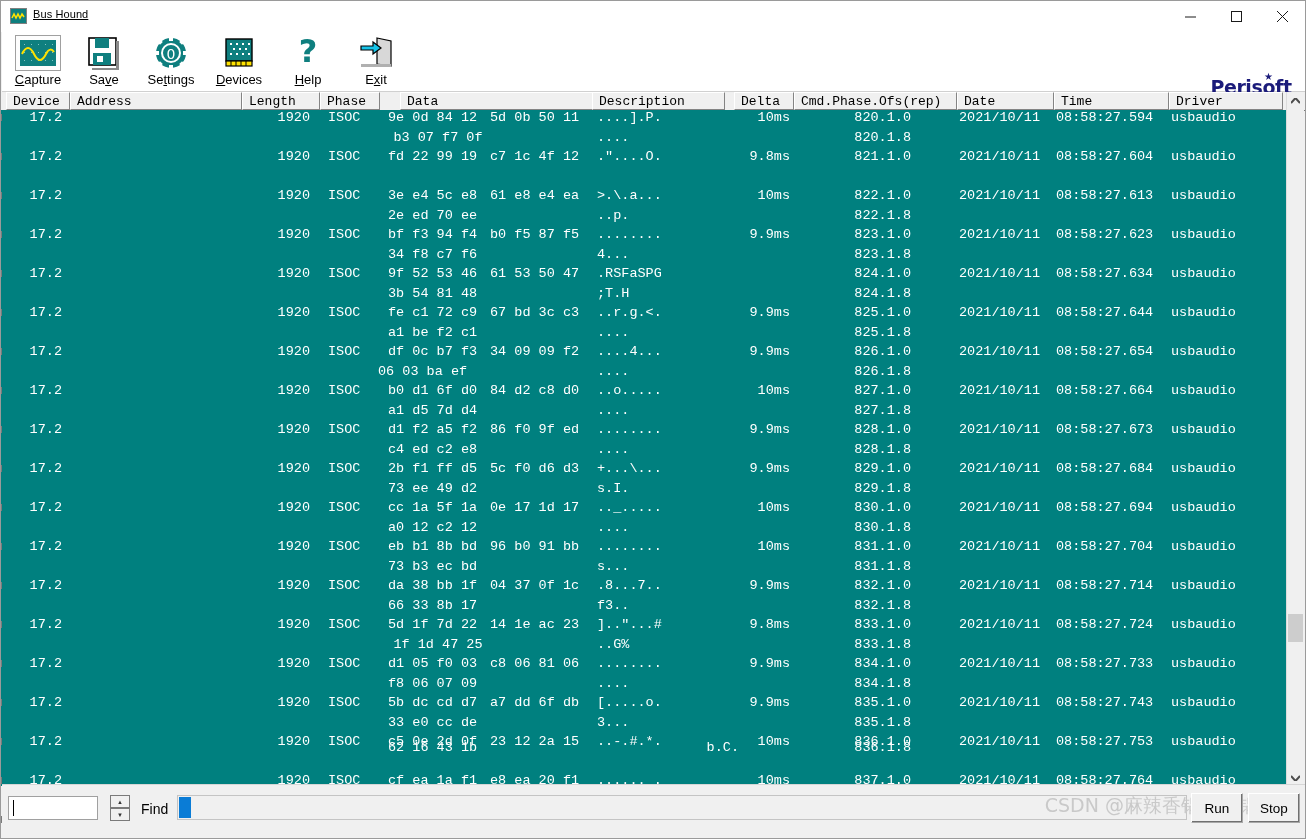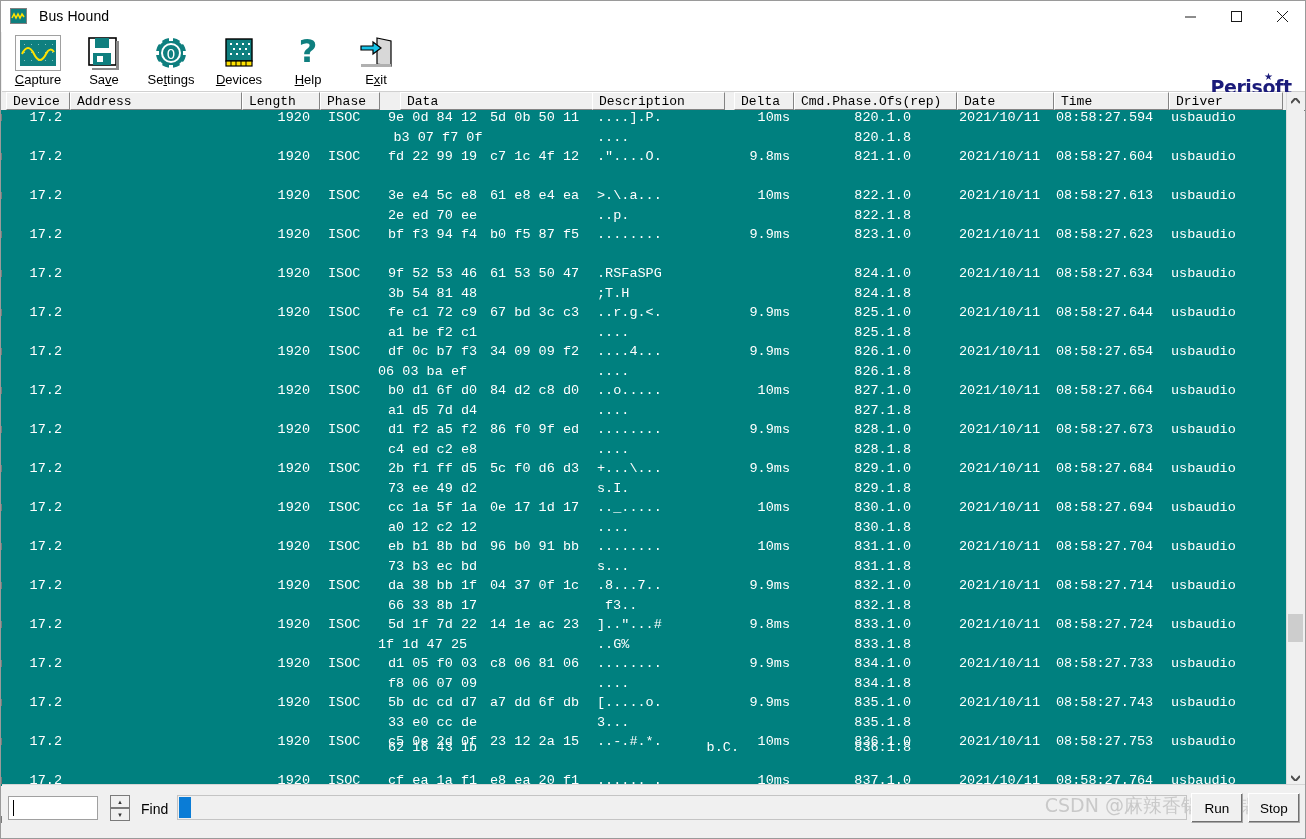--- a/index.html
+++ b/index.html
@@ -8,21 +8,21 @@
     background:#ffffff;
     font-family:"Liberation Sans",sans-serif;
     -webkit-font-smoothing:none;
   }
   #app{position:relative;width:1306px;height:839px;box-sizing:border-box;border:1px solid #9a9a9a;background:#f0f0f0;}
 
   
   .titlebar{position:absolute;left:0;top:0;width:1304px;height:31px;background:#ffffff;}
   .title-icon{position:absolute;left:9px;top:7px;width:17px;height:16px;background:#e8e8d8;border:1px solid #808080;box-sizing:border-box;overflow:hidden;}
   .title-icon svg{display:block;}
-  .title-text{position:absolute;left:38px;top:7px;font-size:14px;color:#000;letter-spacing:.1px;}
+  .title-text{position:absolute;left:32px;top:7px;font-size:11px;color:#000;letter-spacing:.1px;text-decoration:underline;}
   .winbtn{position:absolute;top:0;width:46px;height:30px;display:flex;align-items:center;justify-content:center;}
   .winbtn svg{display:block;}
   #btn-min{right:92px;}
   #btn-max{right:46px;}
   #btn-close{right:0px;}
 
   
   .toolbar{position:absolute;left:1px;top:31px;width:1303px;height:59px;background:#ffffff;border-bottom:1px solid #d0d0d0;}
   .tool{position:absolute;top:2px;width:60px;height:56px;text-align:center;cursor:default;}
   .tool .glyph{height:38px;display:flex;align-items:center;justify-content:center;}
@@ -273,40 +273,41 @@
       <i style="top: 667px;"></i>
       <i style="top: 706px;"></i>
     </div>
   <div class="grid" id="grid">
       <div class="row" style="top: 0px;"><span class="cell" style="left: 4px; width: 56px; text-align: right;">17.2</span><span class="cell" style="left: 72px; width: 172px; text-align: left;"></span><span class="cell" style="left: 240px; width: 68px; text-align: right;">1920</span><span class="cell" style="left: 326px; width: 60px; text-align: left;">ISOC</span><span class="cell" style="left: 386px; width: 100px; text-align: left;">9e 0d 84 12</span><span class="cell" style="left: 488px; width: 100px; text-align: left;">5d 0b 50 11</span><span class="cell" style="left: 595px; width: 142px; text-align: left;">....].P.</span><span class="cell" style="left: 728px; width: 60px; text-align: right;">10ms</span><span class="cell" style="left: 792px; width: 117px; text-align: right;">820.1.0</span><span class="cell" style="left: 957px; width: 97px; text-align: left;">2021/10/11</span><span class="cell" style="left: 1054px; width: 115px; text-align: left;">08:58:27.594</span><span class="cell" style="left: 1169px; width: 114px; text-align: left;">usbaudio</span></div>
       <div class="row" style="top: 19.5px;"><span class="cell" style="left: 386px; width: 100px; text-align: center;">b3 07 f7 0f</span><span class="cell" style="left: 595px; width: 142px; text-align: left;">....</span><span class="cell" style="left: 792px; width: 117px; text-align: right;">820.1.8</span></div>
       <div class="row" style="top: 39px;"><span class="cell" style="left: 4px; width: 56px; text-align: right;">17.2</span><span class="cell" style="left: 72px; width: 172px; text-align: left;"></span><span class="cell" style="left: 240px; width: 68px; text-align: right;">1920</span><span class="cell" style="left: 326px; width: 60px; text-align: left;">ISOC</span><span class="cell" style="left: 386px; width: 100px; text-align: left;">fd 22 99 19</span><span class="cell" style="left: 488px; width: 100px; text-align: left;">c7 1c 4f 12</span><span class="cell" style="left: 595px; width: 142px; text-align: left;">."....O.</span><span class="cell" style="left: 728px; width: 60px; text-align: right;">9.8ms</span><span class="cell" style="left: 792px; width: 117px; text-align: right;">821.1.0</span><span class="cell" style="left: 957px; width: 97px; text-align: left;">2021/10/11</span><span class="cell" style="left: 1054px; width: 115px; text-align: left;">08:58:27.604</span><span class="cell" style="left: 1169px; width: 114px; text-align: left;">usbaudio</span></div>
       <div class="row" style="top: 78px;"><span class="cell" style="left: 4px; width: 56px; text-align: right;">17.2</span><span class="cell" style="left: 72px; width: 172px; text-align: left;"></span><span class="cell" style="left: 240px; width: 68px; text-align: right;">1920</span><span class="cell" style="left: 326px; width: 60px; text-align: left;">ISOC</span><span class="cell" style="left: 386px; width: 100px; text-align: left;">3e e4 5c e8</span><span class="cell" style="left: 488px; width: 100px; text-align: left;">61 e8 e4 ea</span><span class="cell" style="left: 595px; width: 142px; text-align: left;">&gt;.\.a...</span><span class="cell" style="left: 728px; width: 60px; text-align: right;">10ms</span><span class="cell" style="left: 792px; width: 117px; text-align: right;">822.1.0</span><span class="cell" style="left: 957px; width: 97px; text-align: left;">2021/10/11</span><span class="cell" style="left: 1054px; width: 115px; text-align: left;">08:58:27.613</span><span class="cell" style="left: 1169px; width: 114px; text-align: left;">usbaudio</span></div>
       <div class="row" style="top: 97.5px;"><span class="cell" style="left: 386px; width: 100px; text-align: left;">2e ed 70 ee</span><span class="cell" style="left: 595px; width: 142px; text-align: left;">..p.</span><span class="cell" style="left: 792px; width: 117px; text-align: right;">822.1.8</span></div>
       <div class="row" style="top: 117px;"><span class="cell" style="left: 4px; width: 56px; text-align: right;">17.2</span><span class="cell" style="left: 72px; width: 172px; text-align: left;"></span><span class="cell" style="left: 240px; width: 68px; text-align: right;">1920</span><span class="cell" style="left: 326px; width: 60px; text-align: left;">ISOC</span><span class="cell" style="left: 386px; width: 100px; text-align: left;">bf f3 94 f4</span><span class="cell" style="left: 488px; width: 100px; text-align: left;">b0 f5 87 f5</span><span class="cell" style="left: 595px; width: 142px; text-align: left;">........</span><span class="cell" style="left: 728px; width: 60px; text-align: right;">9.9ms</span><span class="cell" style="left: 792px; width: 117px; text-align: right;">823.1.0</span><span class="cell" style="left: 957px; width: 97px; text-align: left;">2021/10/11</span><span class="cell" style="left: 1054px; width: 115px; text-align: left;">08:58:27.623</span><span class="cell" style="left: 1169px; width: 114px; text-align: left;">usbaudio</span></div>
+      <div class="row" style="top: 136.5px;"><span class="cell" style="left: 386px; width: 100px; text-align: left;">34 f8 c7 f6</span><span class="cell" style="left: 595px; width: 142px; text-align: left;">4...</span><span class="cell" style="left: 792px; width: 117px; text-align: right;">823.1.8</span></div>
       <div class="row" style="top: 156px;"><span class="cell" style="left: 4px; width: 56px; text-align: right;">17.2</span><span class="cell" style="left: 72px; width: 172px; text-align: left;"></span><span class="cell" style="left: 240px; width: 68px; text-align: right;">1920</span><span class="cell" style="left: 326px; width: 60px; text-align: left;">ISOC</span><span class="cell" style="left: 386px; width: 100px; text-align: left;">9f 52 53 46</span><span class="cell" style="left: 488px; width: 100px; text-align: left;">61 53 50 47</span><span class="cell" style="left: 595px; width: 142px; text-align: left;">.RSFaSPG</span><span class="cell" style="left: 728px; width: 60px; text-align: right;"></span><span class="cell" style="left: 792px; width: 117px; text-align: right;">824.1.0</span><span class="cell" style="left: 957px; width: 97px; text-align: left;">2021/10/11</span><span class="cell" style="left: 1054px; width: 115px; text-align: left;">08:58:27.634</span><span class="cell" style="left: 1169px; width: 114px; text-align: left;">usbaudio</span></div>
       <div class="row" style="top: 175.5px;"><span class="cell" style="left: 386px; width: 100px; text-align: left;">3b 54 81 48</span><span class="cell" style="left: 595px; width: 142px; text-align: left;">;T.H</span><span class="cell" style="left: 792px; width: 117px; text-align: right;">824.1.8</span></div>
       <div class="row" style="top: 195px;"><span class="cell" style="left: 4px; width: 56px; text-align: right;">17.2</span><span class="cell" style="left: 72px; width: 172px; text-align: left;"></span><span class="cell" style="left: 240px; width: 68px; text-align: right;">1920</span><span class="cell" style="left: 326px; width: 60px; text-align: left;">ISOC</span><span class="cell" style="left: 386px; width: 100px; text-align: left;">fe c1 72 c9</span><span class="cell" style="left: 488px; width: 100px; text-align: left;">67 bd 3c c3</span><span class="cell" style="left: 595px; width: 142px; text-align: left;">..r.g.&lt;.</span><span class="cell" style="left: 728px; width: 60px; text-align: right;">9.9ms</span><span class="cell" style="left: 792px; width: 117px; text-align: right;">825.1.0</span><span class="cell" style="left: 957px; width: 97px; text-align: left;">2021/10/11</span><span class="cell" style="left: 1054px; width: 115px; text-align: left;">08:58:27.644</span><span class="cell" style="left: 1169px; width: 114px; text-align: left;">usbaudio</span></div>
       <div class="row" style="top: 214.5px;"><span class="cell" style="left: 386px; width: 100px; text-align: left;">a1 be f2 c1</span><span class="cell" style="left: 595px; width: 142px; text-align: left;">....</span><span class="cell" style="left: 792px; width: 117px; text-align: right;">825.1.8</span></div>
       <div class="row" style="top: 234px;"><span class="cell" style="left: 4px; width: 56px; text-align: right;">17.2</span><span class="cell" style="left: 72px; width: 172px; text-align: left;"></span><span class="cell" style="left: 240px; width: 68px; text-align: right;">1920</span><span class="cell" style="left: 326px; width: 60px; text-align: left;">ISOC</span><span class="cell" style="left: 386px; width: 100px; text-align: left;">df 0c b7 f3</span><span class="cell" style="left: 488px; width: 100px; text-align: left;">34 09 09 f2</span><span class="cell" style="left: 595px; width: 142px; text-align: left;">....4...</span><span class="cell" style="left: 728px; width: 60px; text-align: right;">9.9ms</span><span class="cell" style="left: 792px; width: 117px; text-align: right;">826.1.0</span><span class="cell" style="left: 957px; width: 97px; text-align: left;">2021/10/11</span><span class="cell" style="left: 1054px; width: 115px; text-align: left;">08:58:27.654</span><span class="cell" style="left: 1169px; width: 114px; text-align: left;">usbaudio</span></div>
       <div class="row" style="top: 253.5px;"><span class="cell" style="left: 376px; width: 100px; text-align: left;">06 03 ba ef</span><span class="cell" style="left: 595px; width: 142px; text-align: left;">....</span><span class="cell" style="left: 792px; width: 117px; text-align: right;">826.1.8</span></div>
       <div class="row" style="top: 273px;"><span class="cell" style="left: 4px; width: 56px; text-align: right;">17.2</span><span class="cell" style="left: 72px; width: 172px; text-align: left;"></span><span class="cell" style="left: 240px; width: 68px; text-align: right;">1920</span><span class="cell" style="left: 326px; width: 60px; text-align: left;">ISOC</span><span class="cell" style="left: 386px; width: 100px; text-align: left;">b0 d1 6f d0</span><span class="cell" style="left: 488px; width: 100px; text-align: left;">84 d2 c8 d0</span><span class="cell" style="left: 595px; width: 142px; text-align: left;">..o.....</span><span class="cell" style="left: 728px; width: 60px; text-align: right;">10ms</span><span class="cell" style="left: 792px; width: 117px; text-align: right;">827.1.0</span><span class="cell" style="left: 957px; width: 97px; text-align: left;">2021/10/11</span><span class="cell" style="left: 1054px; width: 115px; text-align: left;">08:58:27.664</span><span class="cell" style="left: 1169px; width: 114px; text-align: left;">usbaudio</span></div>
       <div class="row" style="top: 292.5px;"><span class="cell" style="left: 386px; width: 100px; text-align: left;">a1 d5 7d d4</span><span class="cell" style="left: 595px; width: 142px; text-align: left;">....</span><span class="cell" style="left: 792px; width: 117px; text-align: right;">827.1.8</span></div>
       <div class="row" style="top: 312px;"><span class="cell" style="left: 4px; width: 56px; text-align: right;">17.2</span><span class="cell" style="left: 72px; width: 172px; text-align: left;"></span><span class="cell" style="left: 240px; width: 68px; text-align: right;">1920</span><span class="cell" style="left: 326px; width: 60px; text-align: left;">ISOC</span><span class="cell" style="left: 386px; width: 100px; text-align: left;">d1 f2 a5 f2</span><span class="cell" style="left: 488px; width: 100px; text-align: left;">86 f0 9f ed</span><span class="cell" style="left: 595px; width: 142px; text-align: left;">........</span><span class="cell" style="left: 728px; width: 60px; text-align: right;">9.9ms</span><span class="cell" style="left: 792px; width: 117px; text-align: right;">828.1.0</span><span class="cell" style="left: 957px; width: 97px; text-align: left;">2021/10/11</span><span class="cell" style="left: 1054px; width: 115px; text-align: left;">08:58:27.673</span><span class="cell" style="left: 1169px; width: 114px; text-align: left;">usbaudio</span></div>
       <div class="row" style="top: 331.5px;"><span class="cell" style="left: 386px; width: 100px; text-align: left;">c4 ed c2 e8</span><span class="cell" style="left: 595px; width: 142px; text-align: left;">....</span><span class="cell" style="left: 792px; width: 117px; text-align: right;">828.1.8</span></div>
       <div class="row" style="top: 351px;"><span class="cell" style="left: 4px; width: 56px; text-align: right;">17.2</span><span class="cell" style="left: 72px; width: 172px; text-align: left;"></span><span class="cell" style="left: 240px; width: 68px; text-align: right;">1920</span><span class="cell" style="left: 326px; width: 60px; text-align: left;">ISOC</span><span class="cell" style="left: 386px; width: 100px; text-align: left;">2b f1 ff d5</span><span class="cell" style="left: 488px; width: 100px; text-align: left;">5c f0 d6 d3</span><span class="cell" style="left: 595px; width: 142px; text-align: left;">+...\...</span><span class="cell" style="left: 728px; width: 60px; text-align: right;">9.9ms</span><span class="cell" style="left: 792px; width: 117px; text-align: right;">829.1.0</span><span class="cell" style="left: 957px; width: 97px; text-align: left;">2021/10/11</span><span class="cell" style="left: 1054px; width: 115px; text-align: left;">08:58:27.684</span><span class="cell" style="left: 1169px; width: 114px; text-align: left;">usbaudio</span></div>
       <div class="row" style="top: 370.5px;"><span class="cell" style="left: 386px; width: 100px; text-align: left;">73 ee 49 d2</span><span class="cell" style="left: 595px; width: 142px; text-align: left;">s.I.</span><span class="cell" style="left: 792px; width: 117px; text-align: right;">829.1.8</span></div>
       <div class="row" style="top: 390px;"><span class="cell" style="left: 4px; width: 56px; text-align: right;">17.2</span><span class="cell" style="left: 72px; width: 172px; text-align: left;"></span><span class="cell" style="left: 240px; width: 68px; text-align: right;">1920</span><span class="cell" style="left: 326px; width: 60px; text-align: left;">ISOC</span><span class="cell" style="left: 386px; width: 100px; text-align: left;">cc 1a 5f 1a</span><span class="cell" style="left: 488px; width: 100px; text-align: left;">0e 17 1d 17</span><span class="cell" style="left: 595px; width: 142px; text-align: left;">.._.....</span><span class="cell" style="left: 728px; width: 60px; text-align: right;">10ms</span><span class="cell" style="left: 792px; width: 117px; text-align: right;">830.1.0</span><span class="cell" style="left: 957px; width: 97px; text-align: left;">2021/10/11</span><span class="cell" style="left: 1054px; width: 115px; text-align: left;">08:58:27.694</span><span class="cell" style="left: 1169px; width: 114px; text-align: left;">usbaudio</span></div>
       <div class="row" style="top: 409.5px;"><span class="cell" style="left: 386px; width: 100px; text-align: left;">a0 12 c2 12</span><span class="cell" style="left: 595px; width: 142px; text-align: left;">....</span><span class="cell" style="left: 792px; width: 117px; text-align: right;">830.1.8</span></div>
       <div class="row" style="top: 429px;"><span class="cell" style="left: 4px; width: 56px; text-align: right;">17.2</span><span class="cell" style="left: 72px; width: 172px; text-align: left;"></span><span class="cell" style="left: 240px; width: 68px; text-align: right;">1920</span><span class="cell" style="left: 326px; width: 60px; text-align: left;">ISOC</span><span class="cell" style="left: 386px; width: 100px; text-align: left;">eb b1 8b bd</span><span class="cell" style="left: 488px; width: 100px; text-align: left;">96 b0 91 bb</span><span class="cell" style="left: 595px; width: 142px; text-align: left;">........</span><span class="cell" style="left: 728px; width: 60px; text-align: right;">10ms</span><span class="cell" style="left: 792px; width: 117px; text-align: right;">831.1.0</span><span class="cell" style="left: 957px; width: 97px; text-align: left;">2021/10/11</span><span class="cell" style="left: 1054px; width: 115px; text-align: left;">08:58:27.704</span><span class="cell" style="left: 1169px; width: 114px; text-align: left;">usbaudio</span></div>
       <div class="row" style="top: 448.5px;"><span class="cell" style="left: 386px; width: 100px; text-align: left;">73 b3 ec bd</span><span class="cell" style="left: 595px; width: 142px; text-align: left;">s...</span><span class="cell" style="left: 792px; width: 117px; text-align: right;">831.1.8</span></div>
       <div class="row" style="top: 468px;"><span class="cell" style="left: 4px; width: 56px; text-align: right;">17.2</span><span class="cell" style="left: 72px; width: 172px; text-align: left;"></span><span class="cell" style="left: 240px; width: 68px; text-align: right;">1920</span><span class="cell" style="left: 326px; width: 60px; text-align: left;">ISOC</span><span class="cell" style="left: 386px; width: 100px; text-align: left;">da 38 bb 1f</span><span class="cell" style="left: 488px; width: 100px; text-align: left;">04 37 0f 1c</span><span class="cell" style="left: 595px; width: 142px; text-align: left;">.8...7..</span><span class="cell" style="left: 728px; width: 60px; text-align: right;">9.9ms</span><span class="cell" style="left: 792px; width: 117px; text-align: right;">832.1.0</span><span class="cell" style="left: 957px; width: 97px; text-align: left;">2021/10/11</span><span class="cell" style="left: 1054px; width: 115px; text-align: left;">08:58:27.714</span><span class="cell" style="left: 1169px; width: 114px; text-align: left;">usbaudio</span></div>
-      <div class="row" style="top: 487.5px;"><span class="cell" style="left: 386px; width: 100px; text-align: left;">66 33 8b 17</span><span class="cell" style="left: 595px; width: 142px; text-align: left; margin-left: 8px;">f3..</span><span class="cell" style="left: 792px; width: 117px; text-align: right;">832.1.8</span></div>
+      <div class="row" style="top: 487.5px;"><span class="cell" style="left: 386px; width: 100px; text-align: left;">66 33 8b 17</span><span class="cell" style="left: 595px; width: 142px; text-align: left;">f3..</span><span class="cell" style="left: 792px; width: 117px; text-align: right;">832.1.8</span></div>
       <div class="row" style="top: 507px;"><span class="cell" style="left: 4px; width: 56px; text-align: right;">17.2</span><span class="cell" style="left: 72px; width: 172px; text-align: left;"></span><span class="cell" style="left: 240px; width: 68px; text-align: right;">1920</span><span class="cell" style="left: 326px; width: 60px; text-align: left;">ISOC</span><span class="cell" style="left: 386px; width: 100px; text-align: left;">5d 1f 7d 22</span><span class="cell" style="left: 488px; width: 100px; text-align: left;">14 1e ac 23</span><span class="cell" style="left: 595px; width: 142px; text-align: left;">].."...#</span><span class="cell" style="left: 728px; width: 60px; text-align: right;">9.8ms</span><span class="cell" style="left: 792px; width: 117px; text-align: right;">833.1.0</span><span class="cell" style="left: 957px; width: 97px; text-align: left;">2021/10/11</span><span class="cell" style="left: 1054px; width: 115px; text-align: left;">08:58:27.724</span><span class="cell" style="left: 1169px; width: 114px; text-align: left;">usbaudio</span></div>
-      <div class="row" style="top: 526.5px;"><span class="cell" style="left: 376px; width: 100px; text-align: left;">1f 1d 47 25</span><span class="cell" style="left: 595px; width: 142px; text-align: left;">..G%</span><span class="cell" style="left: 792px; width: 117px; text-align: right;">833.1.8</span></div>
+      <div class="row" style="top: 526.5px;"><span class="cell" style="left: 386px; width: 100px; text-align: center;">1f 1d 47 25</span><span class="cell" style="left: 595px; width: 142px; text-align: left;">..G%</span><span class="cell" style="left: 792px; width: 117px; text-align: right;">833.1.8</span></div>
       <div class="row" style="top: 546px;"><span class="cell" style="left: 4px; width: 56px; text-align: right;">17.2</span><span class="cell" style="left: 72px; width: 172px; text-align: left;"></span><span class="cell" style="left: 240px; width: 68px; text-align: right;">1920</span><span class="cell" style="left: 326px; width: 60px; text-align: left;">ISOC</span><span class="cell" style="left: 386px; width: 100px; text-align: left;">d1 05 f0 03</span><span class="cell" style="left: 488px; width: 100px; text-align: left;">c8 06 81 06</span><span class="cell" style="left: 595px; width: 142px; text-align: left;">........</span><span class="cell" style="left: 728px; width: 60px; text-align: right;">9.9ms</span><span class="cell" style="left: 792px; width: 117px; text-align: right;">834.1.0</span><span class="cell" style="left: 957px; width: 97px; text-align: left;">2021/10/11</span><span class="cell" style="left: 1054px; width: 115px; text-align: left;">08:58:27.733</span><span class="cell" style="left: 1169px; width: 114px; text-align: left;">usbaudio</span></div>
       <div class="row" style="top: 565.5px;"><span class="cell" style="left: 386px; width: 100px; text-align: left;">f8 06 07 09</span><span class="cell" style="left: 595px; width: 142px; text-align: left;">....</span><span class="cell" style="left: 792px; width: 117px; text-align: right;">834.1.8</span></div>
       <div class="row" style="top: 585px;"><span class="cell" style="left: 4px; width: 56px; text-align: right;">17.2</span><span class="cell" style="left: 72px; width: 172px; text-align: left;"></span><span class="cell" style="left: 240px; width: 68px; text-align: right;">1920</span><span class="cell" style="left: 326px; width: 60px; text-align: left;">ISOC</span><span class="cell" style="left: 386px; width: 100px; text-align: left;">5b dc cd d7</span><span class="cell" style="left: 488px; width: 100px; text-align: left;">a7 dd 6f db</span><span class="cell" style="left: 595px; width: 142px; text-align: left;">[.....o.</span><span class="cell" style="left: 728px; width: 60px; text-align: right;">9.9ms</span><span class="cell" style="left: 792px; width: 117px; text-align: right;">835.1.0</span><span class="cell" style="left: 957px; width: 97px; text-align: left;">2021/10/11</span><span class="cell" style="left: 1054px; width: 115px; text-align: left;">08:58:27.743</span><span class="cell" style="left: 1169px; width: 114px; text-align: left;">usbaudio</span></div>
       <div class="row" style="top: 604.5px;"><span class="cell" style="left: 386px; width: 100px; text-align: left;">33 e0 cc de</span><span class="cell" style="left: 595px; width: 142px; text-align: left;">3...</span><span class="cell" style="left: 792px; width: 117px; text-align: right;">835.1.8</span></div>
       <div class="row" style="top: 624px;"><span class="cell" style="left: 4px; width: 56px; text-align: right;">17.2</span><span class="cell" style="left: 72px; width: 172px; text-align: left;"></span><span class="cell" style="left: 240px; width: 68px; text-align: right;">1920</span><span class="cell" style="left: 326px; width: 60px; text-align: left;">ISOC</span><span class="cell" style="left: 386px; width: 100px; text-align: left;">c5 0e 2d 0f</span><span class="cell" style="left: 488px; width: 100px; text-align: left;">23 12 2a 15</span><span class="cell" style="left: 595px; width: 142px; text-align: left;">..-.#.*.</span><span class="cell" style="left: 728px; width: 60px; text-align: right;">10ms</span><span class="cell" style="left: 792px; width: 117px; text-align: right;">836.1.0</span><span class="cell" style="left: 957px; width: 97px; text-align: left;">2021/10/11</span><span class="cell" style="left: 1054px; width: 115px; text-align: left;">08:58:27.753</span><span class="cell" style="left: 1169px; width: 114px; text-align: left;">usbaudio</span></div>
       <div class="row" style="top: 630px;"><span class="cell" style="left: 386px; width: 100px; text-align: left;">62 16 43 1b</span><span class="cell" style="left: 595px; width: 142px; text-align: right;">b.C.</span><span class="cell" style="left: 792px; width: 117px; text-align: right;">836.1.8</span></div>
       <div class="row" style="top: 663px;"><span class="cell" style="left: 4px; width: 56px; text-align: right;">17.2</span><span class="cell" style="left: 72px; width: 172px; text-align: left;"></span><span class="cell" style="left: 240px; width: 68px; text-align: right;">1920</span><span class="cell" style="left: 326px; width: 60px; text-align: left;">ISOC</span><span class="cell" style="left: 386px; width: 100px; text-align: left;">cf ea 1a f1</span><span class="cell" style="left: 488px; width: 100px; text-align: left;">e8 ea 20 f1</span><span class="cell" style="left: 595px; width: 142px; text-align: left;">...... .</span><span class="cell" style="left: 728px; width: 60px; text-align: right;">10ms</span><span class="cell" style="left: 792px; width: 117px; text-align: right;">837.1.0</span><span class="cell" style="left: 957px; width: 97px; text-align: left;">2021/10/11</span><span class="cell" style="left: 1054px; width: 115px; text-align: left;">08:58:27.764</span><span class="cell" style="left: 1169px; width: 114px; text-align: left;">usbaudio</span></div>
     </div>
 
   <div class="vscroll">

